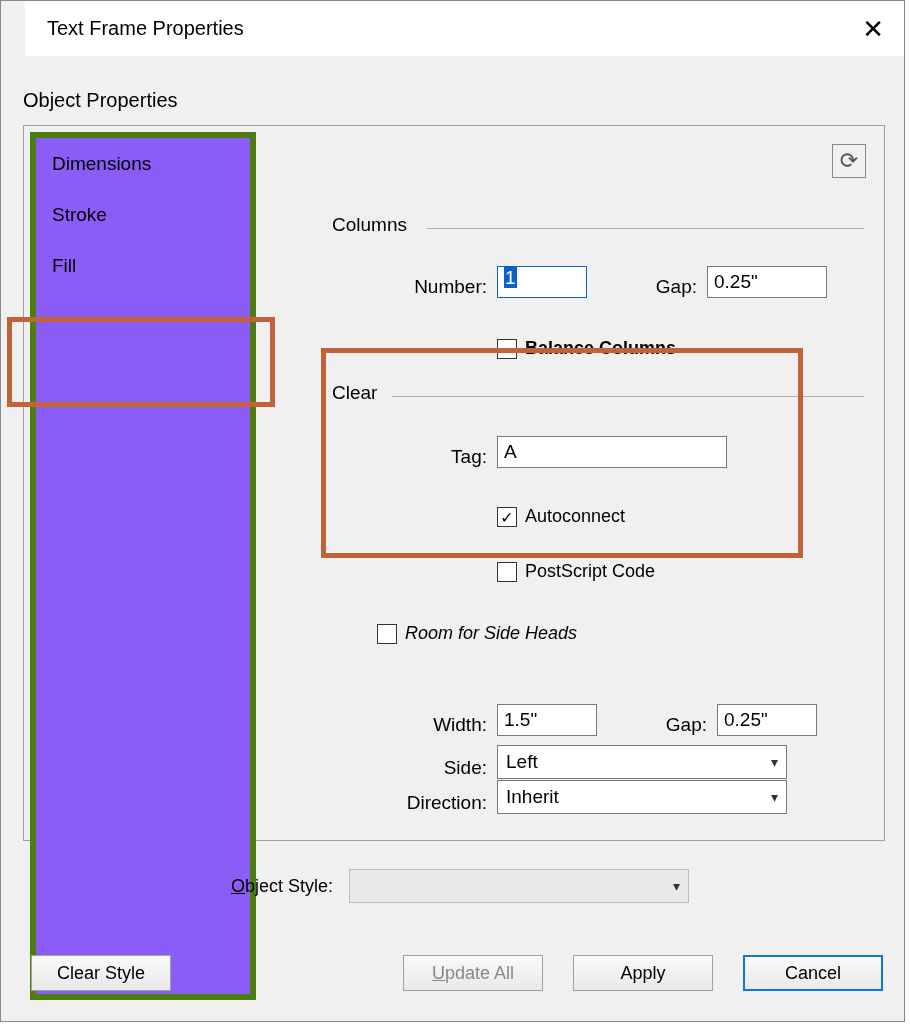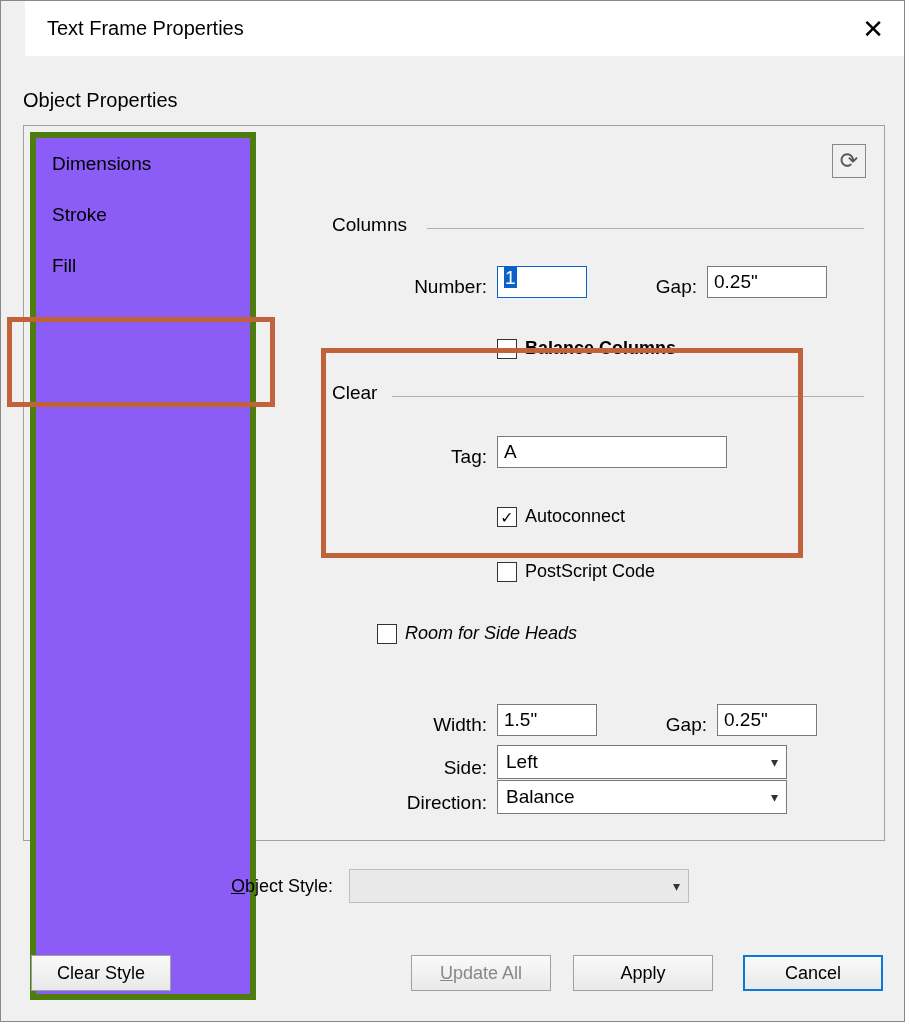--- a/index.html
+++ b/index.html
@@ -225,39 +225,39 @@
       <div class="row" style="left:155px; top:590px;">
         <span class="lbl" style="width:60px;margin-top:31px;">Side:</span>
         <div class="dropdown" style="width:290px;">
           <span>Left</span>
           <span class="chevron">▾</span>
         </div>
       </div>
       <div class="row" style="left:118px; top:644px;">
         <span class="lbl" style="width:97px;">Direction:</span>
         <div class="dropdown" style="width:290px;">
-          <span>Balance</span>
+          <span>Inherit</span>
           <span class="chevron">▾</span>
         </div>
       </div>
 
     </div>
 
   </div>
 
   <div class="highlight1"></div>
   <div class="highlight2"></div>
 
   <div class="obj-style-row">
     <span><u class="acc">O</u>bject Style:</span>
     <div class="obj-style-dd">
       <span class="chevron">▾</span>
     </div>
   </div>
 
   <div class="btn" style="left:30px;  top:954px;">Clear Style</div>
-  <div class="btn disabled" style="left:402px; top:954px;margin-left:8px;">
+  <div class="btn disabled" style="left:402px; top:954px;">
       <span><u class="acc">U</u>pdate All</span>
     </div>
   <div class="btn" style="left:572px; top:954px;">Apply</div>
   <div class="btn default" style="left:742px; top:954px;">Cancel</div>
 
 </div>
 
 </body></html>

